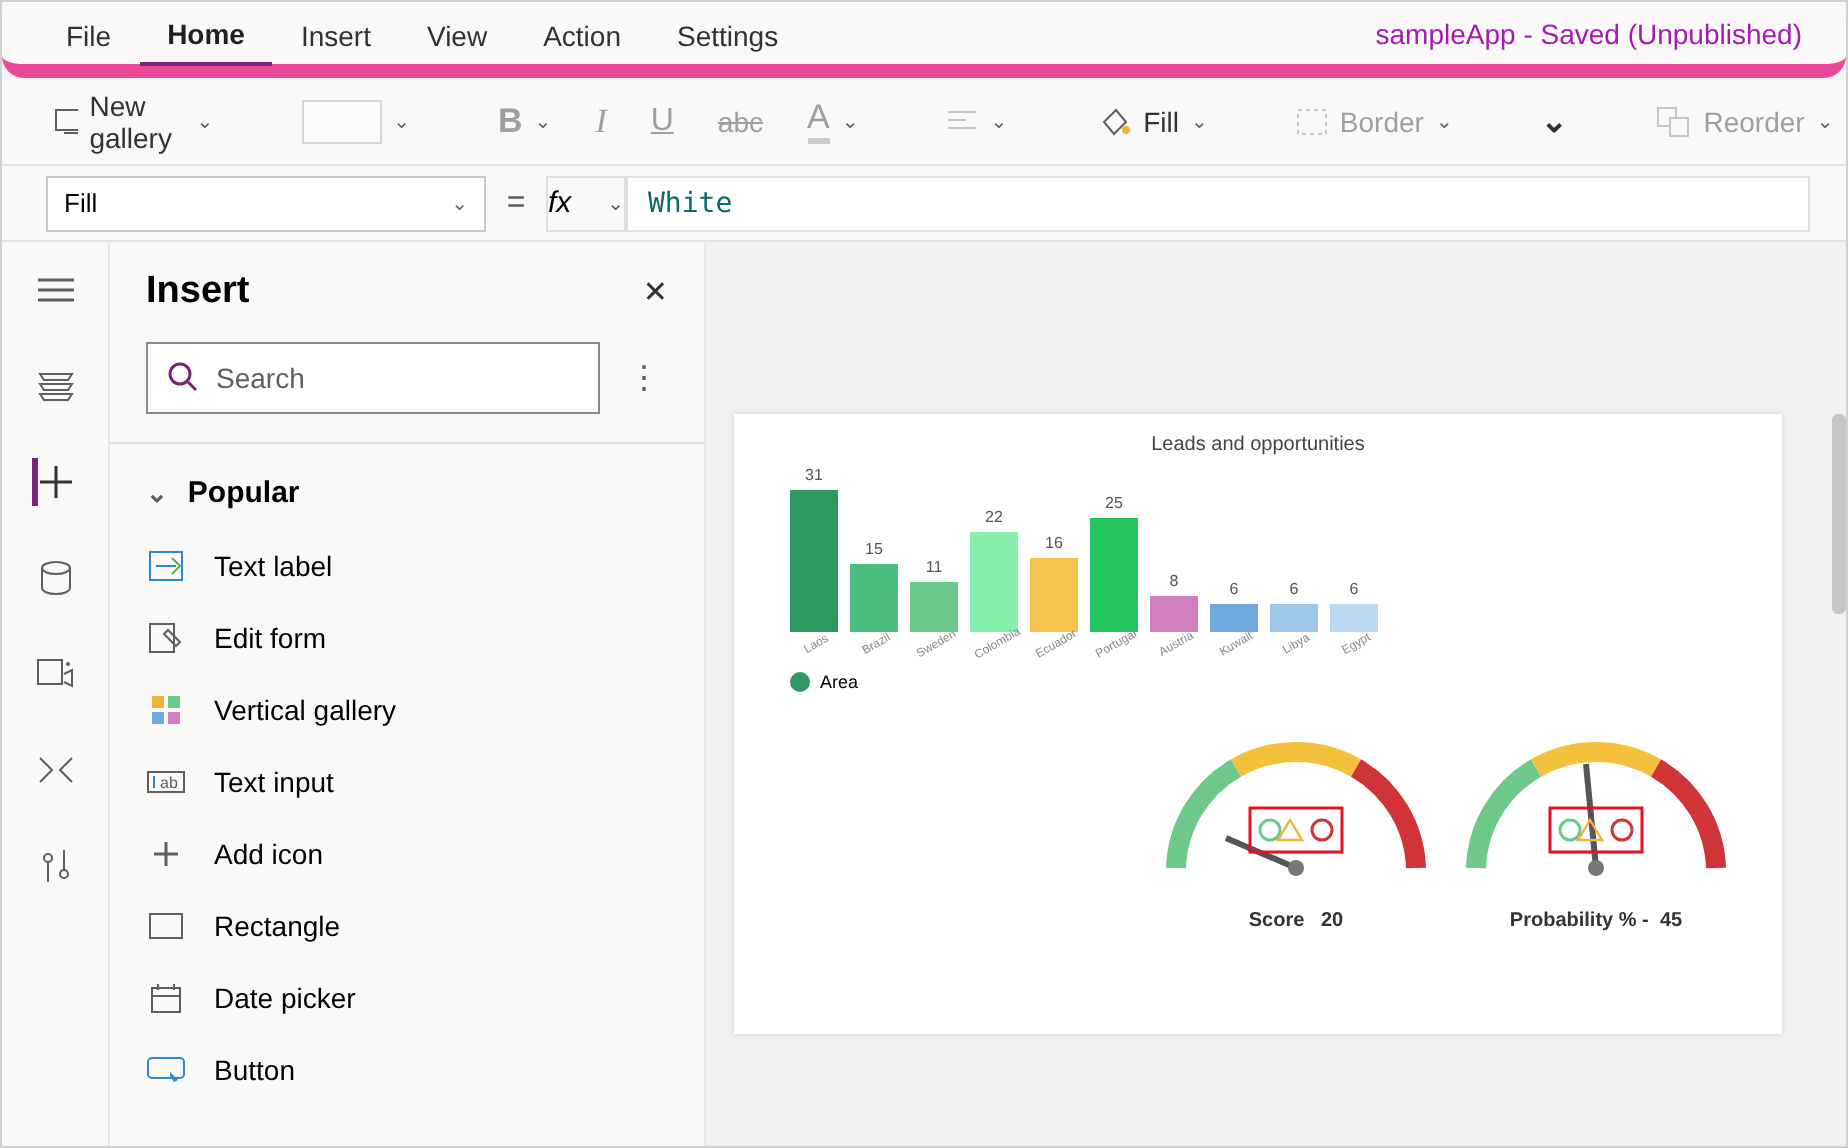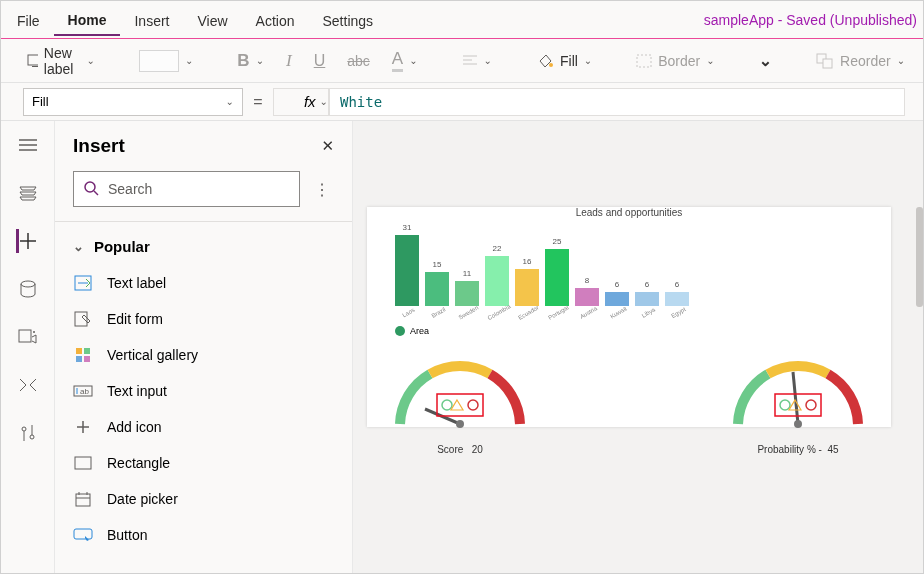--- a/index.html
+++ b/index.html
@@ -1,37 +1,37 @@
 <!DOCTYPE html>
 <html><head>
 <meta charset="utf-8">
 <style>
   * { box-sizing: border-box; margin: 0; padding: 0; font-family: "Segoe UI", Arial, sans-serif; }
   body { width: 924px; height: 574px; background: #f8f8f8; border: 1px solid #d0d0d0; overflow: hidden; position: relative; }
 
   
-  .menubar { height: 38px; display: flex; align-items: center; padding: 0 2px; border-bottom: 1px solid #ec4899; background: #faf9f8; }
+  .menubar { height: 38px; display: flex; align-items: center; padding: 0 18px; border-bottom: 7px solid #ec4899; background: #faf9f8; border-radius: 11px; }
   .menubar .menu-item { font-size: 14px; color: #323130; padding: 8px 14px 6px; cursor: pointer; }
   .menubar .menu-item.active { font-weight: 600; border-bottom: 2.5px solid #742774; color: #201f1e; }
   .menubar .spacer { flex: 1; }
   .menubar .app-status { font-size: 14px; color: #a21caf; padding-right: 4px; }
 
   
   .ribbon { height: 44px; display: flex; align-items: center; gap: 6px; padding: 0 18px; border-bottom: 1px solid #e3e3e3; background: #faf9f8; }
   .ribbon .btn { display: inline-flex; align-items: center; gap: 6px; padding: 4px 8px; font-size: 14px; color: #323130; cursor: pointer; border-radius: 2px; }
   .ribbon .btn.disabled { color: #a19f9d; cursor: default; }
   .ribbon .sep { width: 1px; height: 26px; background: #e1dfdd; margin: 0 8px; }
   .ribbon .colorbox { width: 40px; height: 22px; border: 1px solid #d6d6d6; background: #fcfcfc; }
   .chevron { font-size: 10px; color: #605e5c; }
 
   
   .formulabar { height: 38px; display: flex; align-items: center; gap: 0; padding: 6px 18px 6px 22px; border-bottom: 1px solid #e3e3e3; background: #faf9f8; }
   .propdrop { width: 220px; height: 28px; border: 1px solid #c8c6c4; background: #fff; display: flex; align-items: center; justify-content: space-between; padding: 0 8px; font-size: 13px; }
   .eq { width: 30px; text-align: center; font-size: 16px; color: #605e5c; }
-  .fx { width: 56px; height: 28px; border: 1px solid #e1dfdd; display: flex; align-items: center; justify-content: flex-end; gap: 4px; font-style: italic; font-family: serif; font-size: 15px; }
+  .fx { width: 40px; height: 28px; border: 1px solid #e1dfdd; display: flex; align-items: center; justify-content: space-between; gap: 4px; font-style: italic; font-family: serif; font-size: 15px; }
   .formula { flex: 1; height: 28px; border: 1px solid #e1dfdd; background: #fff; padding: 0 10px; display: flex; align-items: center; font-family: Consolas, monospace; font-size: 14px; color: #0b6a6a; }
 
   
   .main { display: flex; height: calc(574px - 38px - 44px - 38px); }
 
   
   .leftrail { width: 54px; border-right: 1px solid #e8e8e8; display: flex; flex-direction: column; align-items: center; padding-top: 12px; gap: 24px; background: #faf9f8; }
   .leftrail .railicon { width: 24px; height: 24px; display: flex; align-items: center; justify-content: center; color: #605e5c; cursor: pointer; }
   .leftrail .railicon.active::before { content: ''; position: absolute; left: 0; width: 3px; height: 24px; background: #742774; }
 
@@ -43,30 +43,30 @@
   .searchrow { display: flex; align-items: center; gap: 10px; padding: 4px 18px 14px; }
   .searchbox { flex: 1; height: 36px; border: 1px solid #8a8886; background: #fff; display: flex; align-items: center; gap: 8px; padding: 0 10px; font-size: 14px; color: #605e5c; }
   .moredots { color: #605e5c; font-size: 16px; padding: 4px; cursor: pointer; }
   .panelist { flex: 1; overflow-y: auto; border-top: 1px solid #e1dfdd; padding: 6px 0; }
   .panelist .group { display: flex; align-items: center; gap: 10px; padding: 10px 18px; font-size: 15px; font-weight: 600; cursor: pointer; }
   .panelist .item { display: flex; align-items: center; gap: 14px; padding: 8px 18px 8px 18px; font-size: 14px; cursor: pointer; }
   .panelist .item .icon { width: 20px; height: 20px; display: flex; align-items: center; justify-content: center; }
 
   
   .canvaswrap { flex: 1; background: #f3f2f1; position: relative; overflow: hidden; }
-  .canvas { position: absolute; left: 14px; top: 86px; width: 524px; height: 220px; background: #fff; box-shadow: 0 0 3px rgba(0,0,0,0.15); padding: 0 18px; }
+  .canvas { position: absolute; left: 14px; top: 86px; width: 524px; height: 310px; background: #fff; box-shadow: 0 0 3px rgba(0,0,0,0.15); padding: 10px 18px; }
   .canvas .ctitle { text-align: center; font-size: 10px; color: #444; margin-bottom: 8px; }
   .bars { display: flex; align-items: flex-end; gap: 6px; height: 80px; margin-left: 10px; }
   .bar { width: 24px; position: relative; }
   .bar .val { position: absolute; top: -12px; width: 100%; text-align: center; font-size: 8px; color: #555; }
   .barlabels { display: flex; gap: 6px; margin-left: 10px; margin-top: 4px; }
   .barlabels span { width: 24px; font-size: 6px; color: #888; text-align: center; transform: rotate(-30deg); transform-origin: top; }
   .legend { margin: 10px 0 0 10px; font-size: 9px; display: flex; align-items: center; gap: 5px; }
   .legend .swatch { width: 10px; height: 10px; border-radius: 50%; }
-  .gauges { display: flex; margin-top: 18px; justify-content: space-between; }
+  .gauges { display: flex; margin-top: 18px; justify-content: flex-end; font-weight: bold; }
   .gauge { width: 150px; text-align: center; }
   .gauge svg { width: 150px; height: 80px; }
   .gauge .label { font-size: 10px; margin-top: 6px; color: #333; }
   .redbox { fill: none; stroke: #e81123; stroke-width: 1.5; }
 
   .scrolltrack { position: absolute; right: 0; top: 86px; width: 7px; height: 100px; background: #c8c6c4; border-radius: 3px; }
 </style>
 </head>
 <body>
 
@@ -80,21 +80,21 @@
   <span class="spacer"></span>
   <span class="app-status">sampleApp - Saved (Unpublished)</span>
 </div>
 
 <div class="ribbon">
   <span class="btn">
     <svg width="18" height="14">
         <rect x="1" y="1" width="16" height="10" fill="none" stroke="#605e5c"></rect>
         <rect x="5" y="12" width="8" height="1" fill="#605e5c"></rect>
       </svg>
-    <span>New label</span>
+    <span>New gallery</span>
     <span class="chevron">⌄</span>
   </span>
   <span class="sep"></span>
   <span class="btn">
       <span class="colorbox"></span>
       <span class="chevron">⌄</span>
     </span>
   <span class="sep"></span>
   <span class="btn disabled">
       <b style="font-size:17px">B</b>

